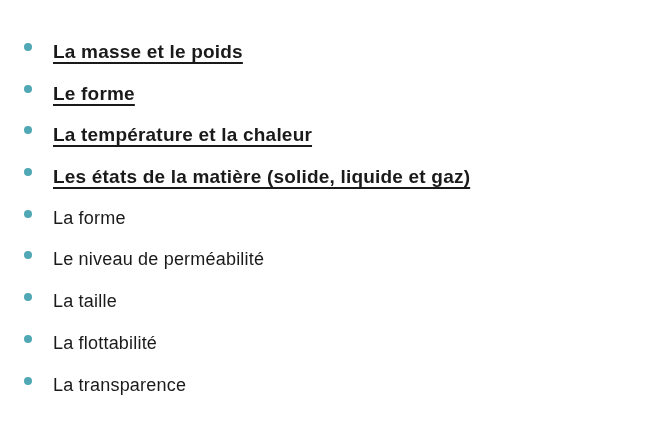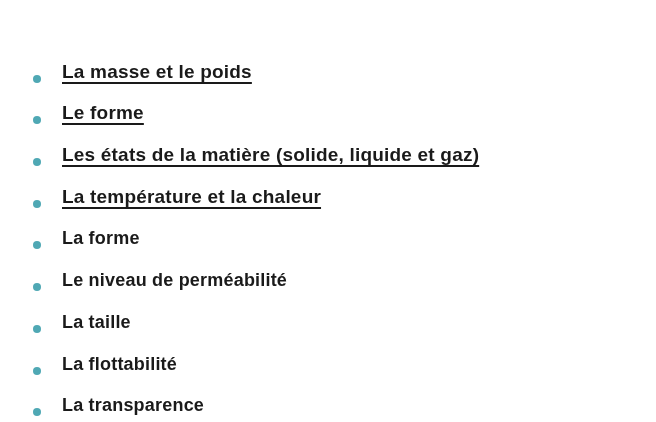--- a/index.html
+++ b/index.html
@@ -24,36 +24,36 @@
   .bullet-list {
     list-style: none;
     position: absolute;
     top: 41px;
     left: 0;
     right: 0;
   }
   .li-item {
     height: 41.7px;
     display: flex;
-    align-items: flex-end;
-    padding-left: 33px;
+    align-items: flex-start;
+    padding-left: 24px;
   }
   .bullet-dot {
     width: 8px;
     height: 8px;
     border-radius: 50%;
     background: var(--bullet);
     flex: 0 0 8px;
     margin-right: 21px;
     margin-top: 2px;
   }
   .item-label {
     color: var(--text);
     font-size: 18px;
-    font-weight: 700;
+    font-weight: 400;
     letter-spacing: 0.2px;
     white-space: nowrap;
   }
   .li-item.em .item-label {
     font-size: 19px;
     font-weight: 700;
     text-decoration: underline;
     text-decoration-thickness: 2px;
     text-underline-offset: 4px;
   }
@@ -66,25 +66,25 @@
     <li class="li-item em">
       <span class="bullet-dot"></span>
       <span class="item-label">La masse et le poids</span>
     </li>
     <li class="li-item em">
       <span class="bullet-dot"></span>
       <span class="item-label">Le forme</span>
     </li>
     <li class="li-item em">
       <span class="bullet-dot"></span>
-      <span class="item-label">Les états de la matière (solide, liquide et gaz)</span>
+      <span class="item-label">La température et la chaleur</span>
     </li>
     <li class="li-item em">
       <span class="bullet-dot"></span>
-      <span class="item-label">La température et la chaleur</span>
+      <span class="item-label">Les états de la matière (solide, liquide et gaz)</span>
     </li>
     <li class="li-item">
       <span class="bullet-dot"></span>
       <span class="item-label">La forme</span>
     </li>
     <li class="li-item">
       <span class="bullet-dot"></span>
       <span class="item-label">Le niveau de perméabilité</span>
     </li>
     <li class="li-item">

